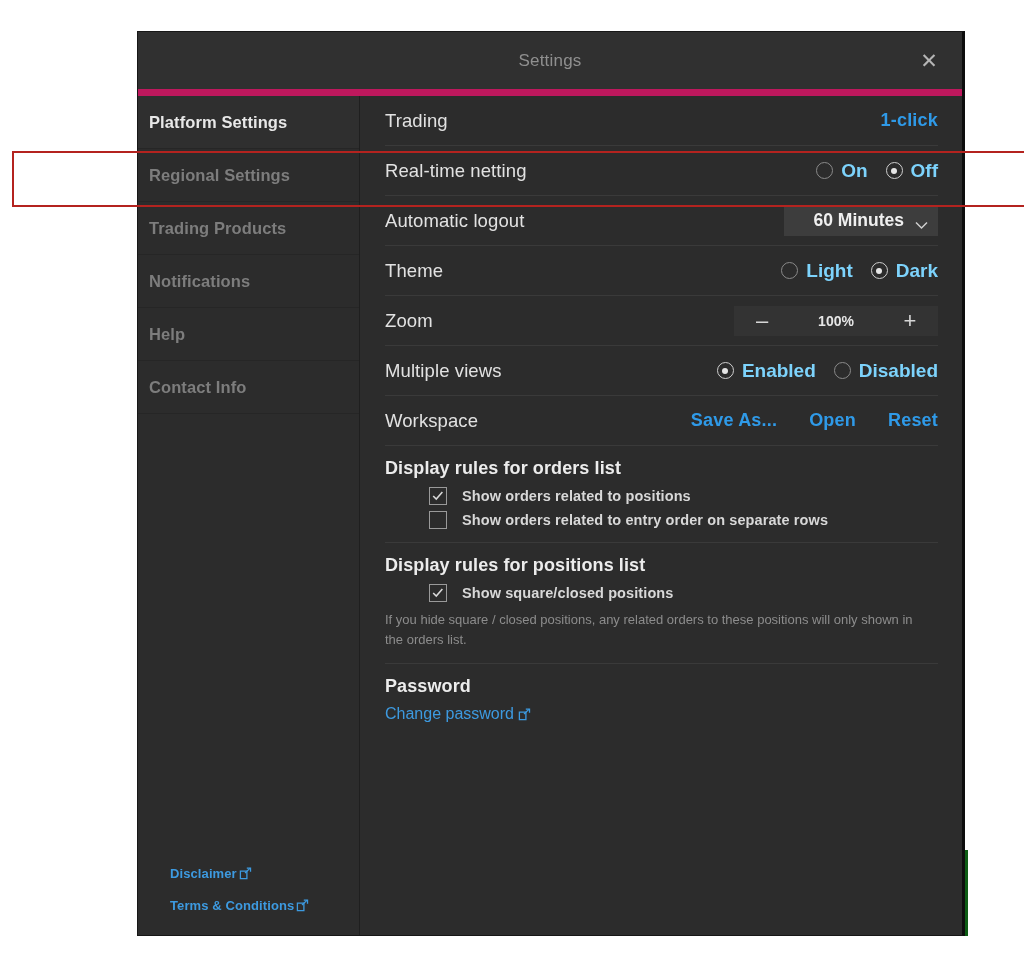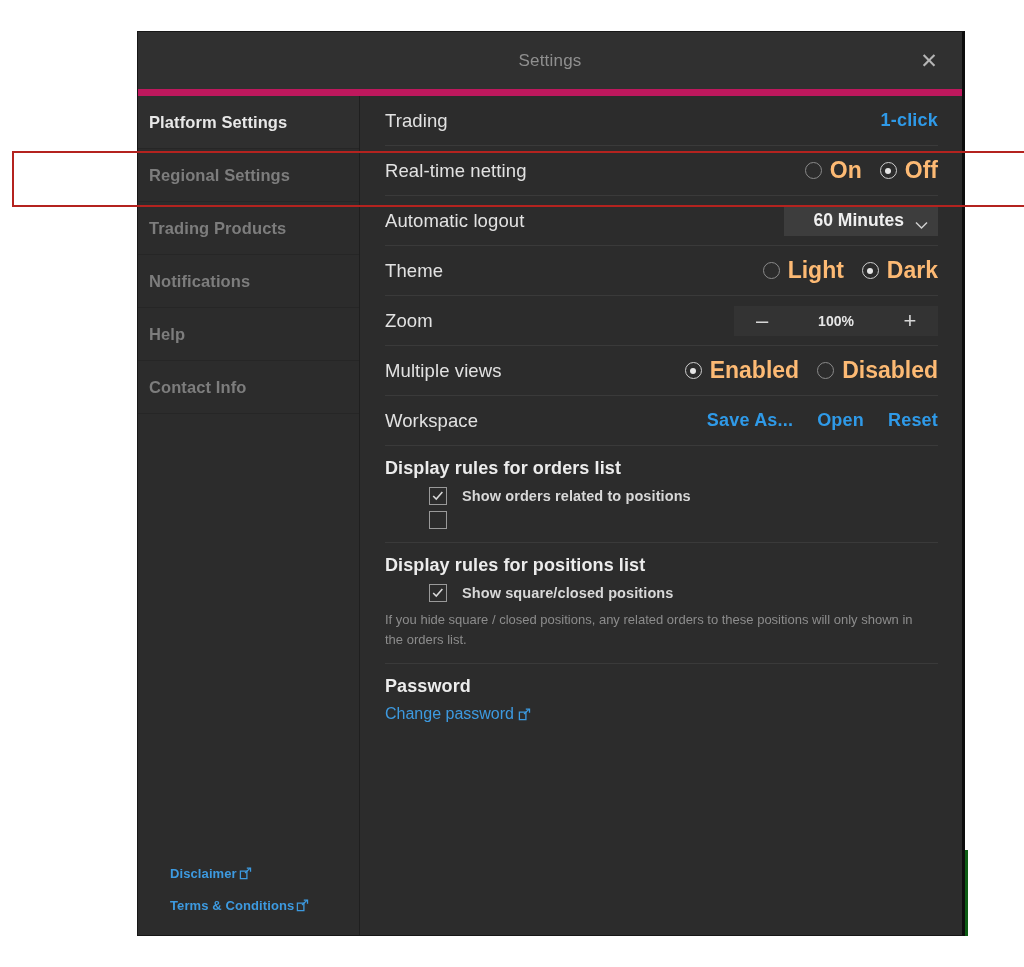--- a/index.html
+++ b/index.html
@@ -169,21 +169,21 @@
     align-items: center;
   }
 
   .link-blue {
     color: #2f9ae8;
     font-size: 18px;
     font-weight: bold;
     cursor: pointer;
     letter-spacing: .2px;
   }
-  .link-group { display: flex; gap: 24px; }
+  .link-group { display: flex; gap: 32px; }
 
   
   .radio-group { display: flex; align-items: center; gap: 18px; }
   .radio-opt {
     display: flex;
     align-items: center;
     gap: 8px;
     cursor: pointer;
   }
   .radio-dot {
@@ -197,22 +197,22 @@
     flex: 0 0 17px;
   }
   .radio-opt.selected .radio-dot { border-color: #cfcfcf; }
   .radio-opt.selected .radio-dot::after {
     content: "";
     width: 6px; height: 6px;
     border-radius: 50%;
     background: #e6e6e6;
   }
   .radio-label {
-    color: #fdba74;
-    font-size: 23px;
+    color: #7dd3fc;
+    font-size: 19px;
     font-weight: bold;
   }
 
   
   .select-box {
     background: #3d3d3d;
     padding: 5px 10px 5px 30px;
     display: flex;
     align-items: center;
     gap: 11px;
@@ -471,20 +471,21 @@
             <svg viewBox="0 0 16 16" width="14" height="14">
               <path d="M2.5 8 L6 11.5 L13 3.5" fill="none" stroke="#d8d8d8" stroke-width="1.8"></path>
             </svg>
           </span>
           <span class="check-label">Show orders related to positions</span>
         </div>
         <div class="check-row">
           <span class="check-box">
             
           </span>
+          <span class="check-label">Show orders related to entry order on separate rows</span>
         </div>
       </div>
 
       <div class="section">
         <div class="section-title">Display rules for positions list</div>
         <div class="check-row checked">
           <span class="check-box">
             <svg viewBox="0 0 16 16" width="14" height="14">
               <path d="M2.5 8 L6 11.5 L13 3.5" fill="none" stroke="#d8d8d8" stroke-width="1.8"></path>
             </svg>

